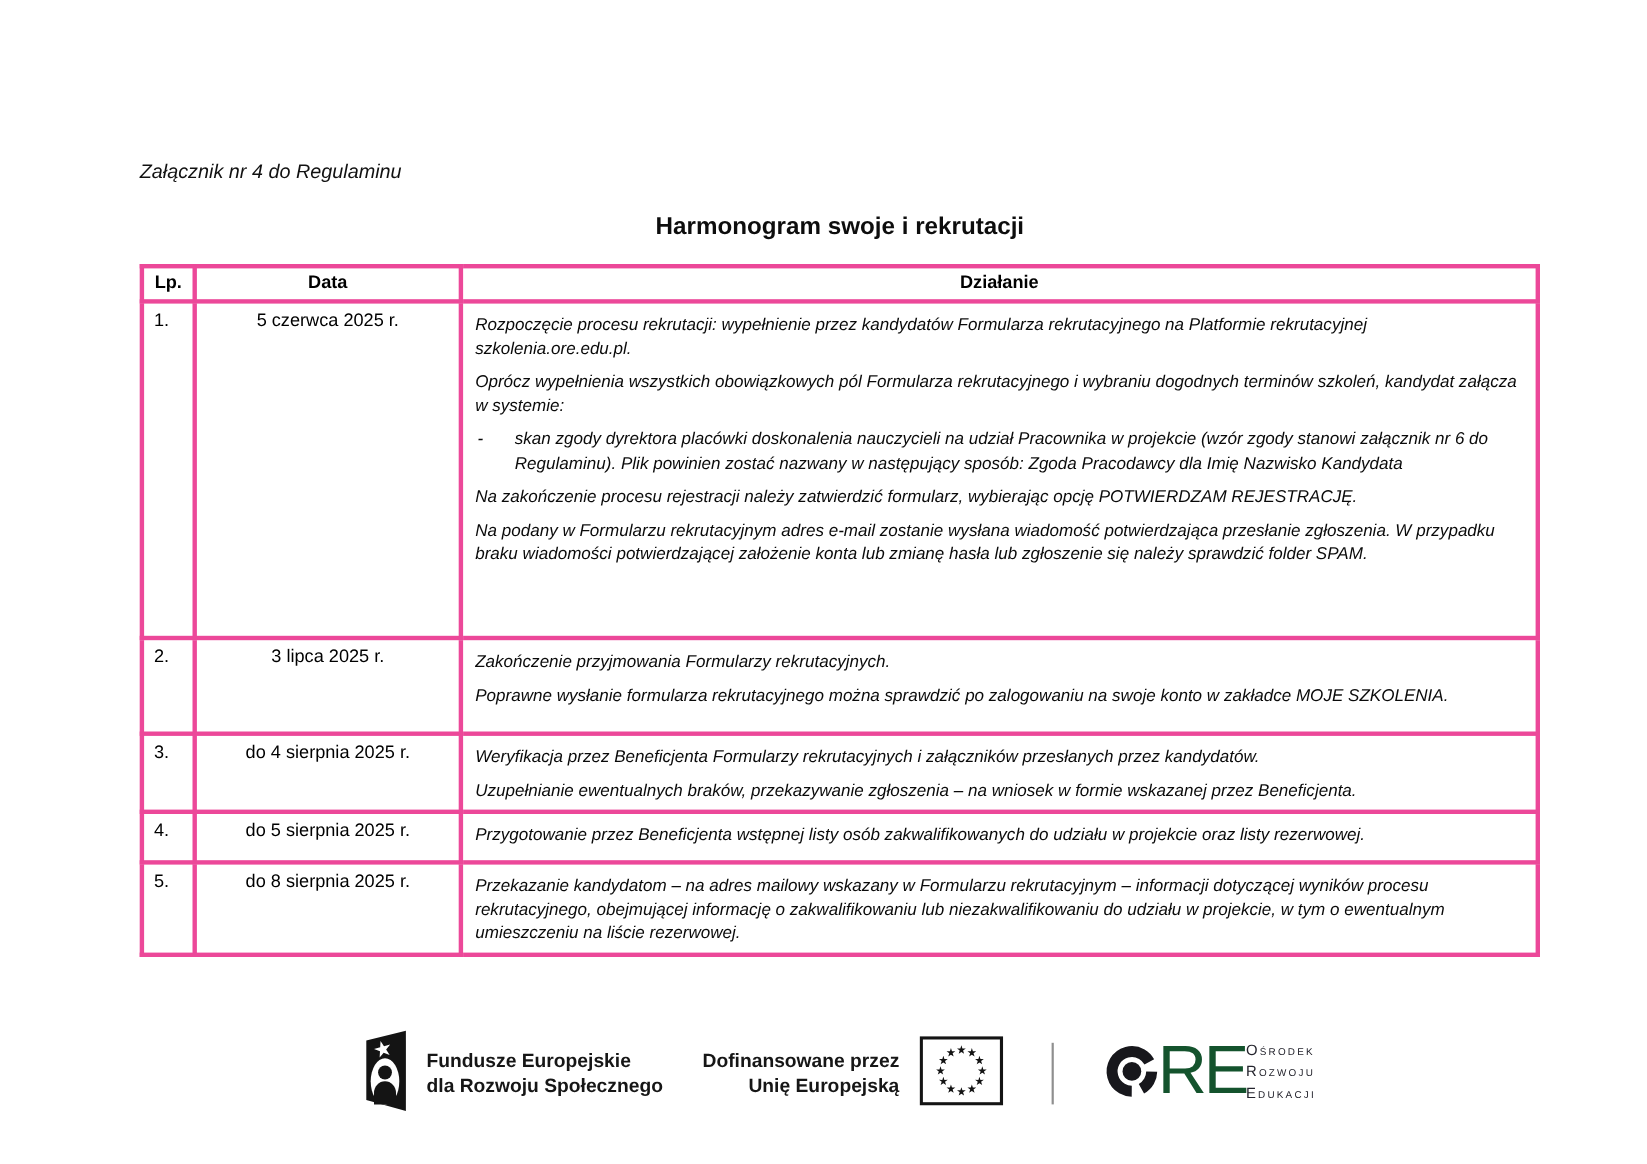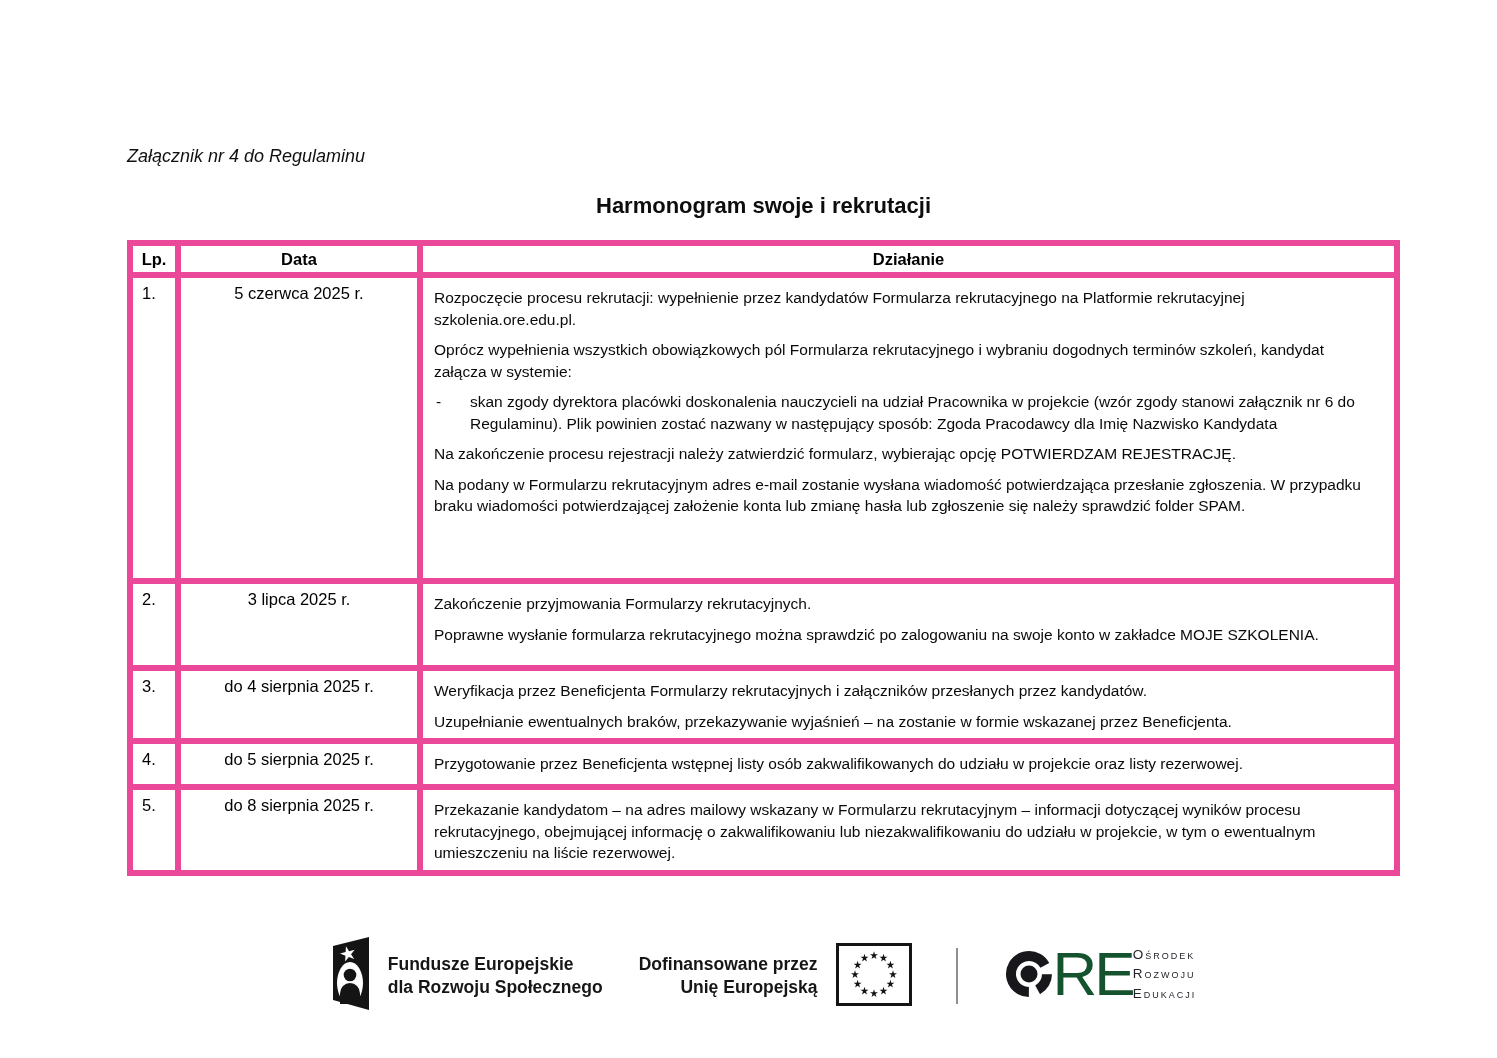--- a/index.html
+++ b/index.html
@@ -18,34 +18,34 @@
     text-align:center;font-size:22px;font-weight:700;color:#0d0d0d;
   }
   table.schedule{
     position:absolute;left:127px;top:240px;width:1273px;
     border-collapse:collapse;table-layout:fixed;
     border:2px solid #1c1c1c;
   }
   table.schedule col.c-lp{width:48px;}
   table.schedule col.c-date{width:242px;}
   table.schedule th,table.schedule td{
-    border:6px solid #ec4899;vertical-align:top;background:#fff;
+    border:4px solid #ec4899;vertical-align:top;background:#fff;
   }
   table.schedule tbody td{border-top:2px solid #4a4a4a;}
   thead tr{height:32px;}
   th{font-size:16.5px;font-weight:700;text-align:center;padding:4px 2px 2px 2px;}
   tbody tr:nth-child(1){height:306px;}
   tbody tr:nth-child(2){height:87px;}
   tbody tr:nth-child(3){height:66px;}
   tbody tr:nth-child(4){height:46px;}
   tbody tr:nth-child(5){height:81px;}
   td.lp-cell{font-size:16.5px;padding:6px 2px 0 9px;}
   td.date-cell{font-size:16.5px;text-align:center;padding:6px 4px 0 4px;}
   td.action-cell{font-size:15.5px;padding:0 14px 6px 11px;}
-  .blk{line-height:21.5px;margin-top:9px;color:#0a0a0a;}
+  .blk{line-height:21.5px;margin-top:9px;color:#0a0a0a;font-style:italic;}
   .blk.bullet{display:grid;grid-template-columns:36px 1fr;}
   .bullet-dash{padding-left:2px;}
   
   .footer{
     position:absolute;left:127px;top:924px;width:1273px;height:104px;
     display:flex;align-items:center;justify-content:center;
   }
   .fe-group{display:flex;align-items:center;}
   .fe-text{margin-left:17px;font-size:17.5px;font-weight:700;line-height:23px;color:#161616;}
   .eu-group{display:flex;align-items:center;margin-left:36px;}
@@ -101,21 +101,21 @@
         <td class="action-cell">
           <div class="blk">Zakończenie przyjmowania Formularzy rekrutacyjnych.</div>
           <div class="blk">Poprawne wysłanie formularza rekrutacyjnego można sprawdzić po zalogowaniu na swoje konto w zakładce MOJE SZKOLENIA.</div>
         </td>
       </tr>
       <tr>
         <td class="lp-cell">3.</td>
         <td class="date-cell">do 4 sierpnia 2025 r.</td>
         <td class="action-cell">
           <div class="blk">Weryfikacja przez Beneficjenta Formularzy rekrutacyjnych i załączników przesłanych przez kandydatów.</div>
-          <div class="blk">Uzupełnianie ewentualnych braków, przekazywanie wyjaśnień – na zostanie  w formie wskazanej przez Beneficjenta.</div>
+          <div class="blk">Uzupełnianie ewentualnych braków, przekazywanie zgłoszenia – na wniosek  w formie wskazanej przez Beneficjenta.</div>
         </td>
       </tr>
       <tr>
         <td class="lp-cell">4.</td>
         <td class="date-cell">do 5 sierpnia 2025 r.</td>
         <td class="action-cell">
           <div class="blk">Przygotowanie przez Beneficjenta wstępnej listy osób zakwalifikowanych do udziału w projekcie oraz listy rezerwowej.</div>
         </td>
       </tr>
       <tr>

